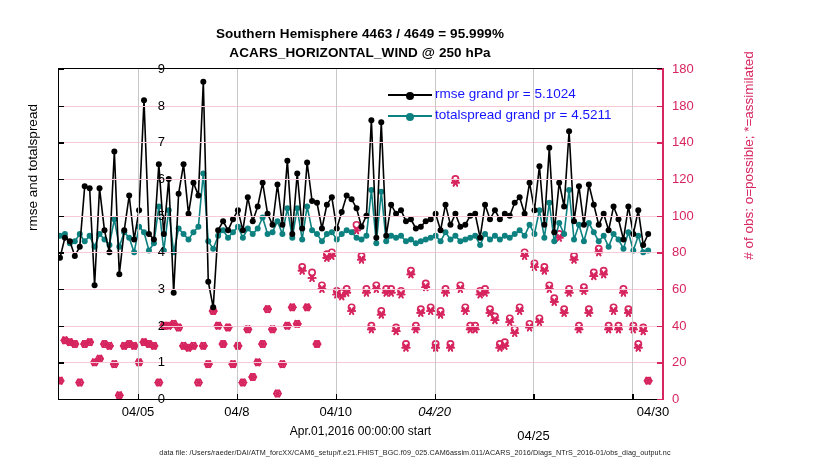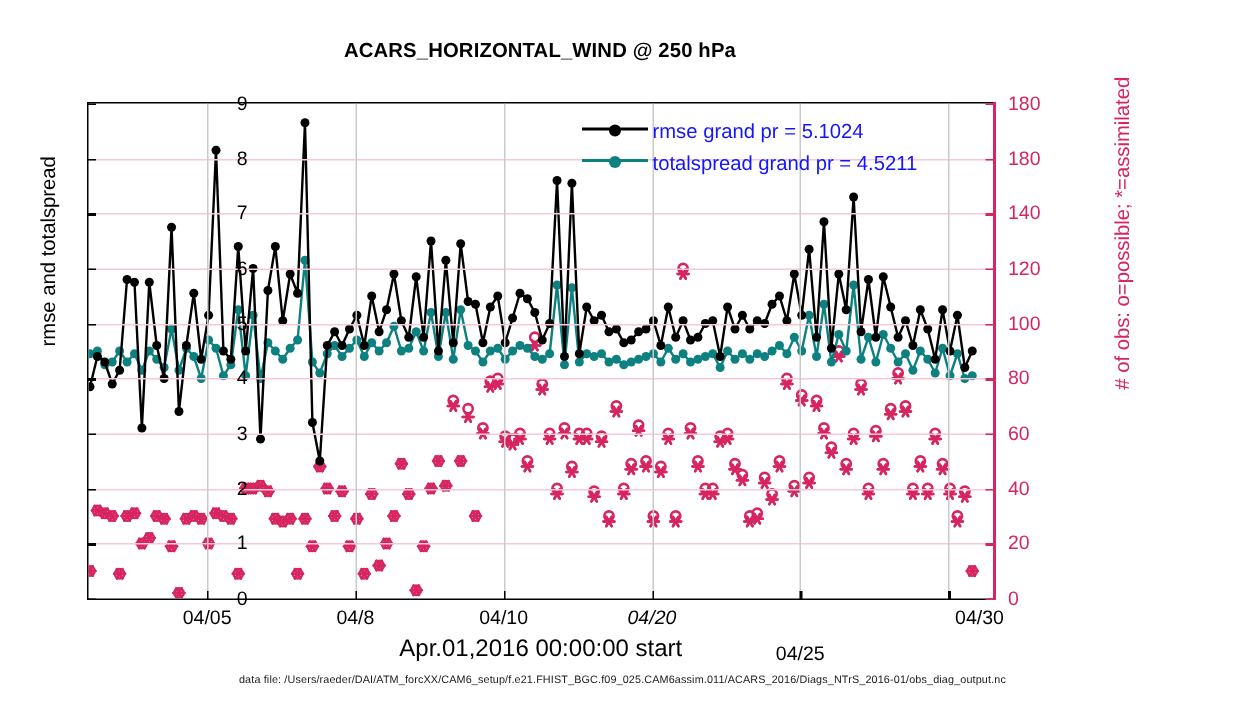--- a/index.html
+++ b/index.html
@@ -61,29 +61,29 @@
     text-align:center;font-size:13.5px;color:#000;
     transform:rotate(-90deg);
   }
   .ylabel-right{
     position:absolute;left:608px;top:148px;width:280px;
     text-align:center;font-size:13.5px;color:#d6255f;
     transform:rotate(-90deg);
   }
   .xlabel{
     position:absolute;left:58px;top:424px;width:605px;
-    text-align:center;font-size:16px;color:#000;
+    text-align:center;font-size:12px;color:#000;
   }
 
   
   .legend{
     position:absolute;left:386px;top:78px;
     padding:2px 4px 2px 2px;
   }
-  .legend-row{display:flex;align-items:flex-start;height:21px;}
+  .legend-row{display:flex;align-items:flex-end;height:21px;}
   .legend-sample{position:relative;width:44px;height:12px;margin-right:3px;}
   .legend-line{position:absolute;top:5px;left:0;width:44px;height:2.2px;}
   .legend-dot{
     position:absolute;top:2.5px;left:18px;width:8px;height:8px;border-radius:50%;
   }
   .legend-text{font-size:13.5px;color:#1414ff;white-space:nowrap;}
 
   
   .caption{
     position:absolute;left:0;top:448px;width:830px;
@@ -94,20 +94,21 @@
 
   
   .series-svg{position:absolute;left:0;top:0;}
 </style>
 </head>
 <body>
 
 <div class="fig">
 
   <div class="title-block">
+    <span class="title-line">Southern Hemisphere 4463 / 4649 = 95.999%</span>
     <span class="title-line">ACARS_HORIZONTAL_WIND @ 250 hPa</span>
   </div>
 
   <div class="plot">
     <div class="plot-inner" id="plot-inner">
       <svg class="series-svg" id="series-svg" width="603" height="330">
           <g>
             <circle cx="0.9885245901639345" cy="311.6666666666667" r="3.1" fill="none" stroke="#d6255f" stroke-width="1.7"></circle>
             <circle cx="5.931147540983606" cy="271.3333333333333" r="3.1" fill="none" stroke="#d6255f" stroke-width="1.7"></circle>
             <circle cx="10.87377049180328" cy="273.1666666666667" r="3.1" fill="none" stroke="#d6255f" stroke-width="1.7"></circle>

